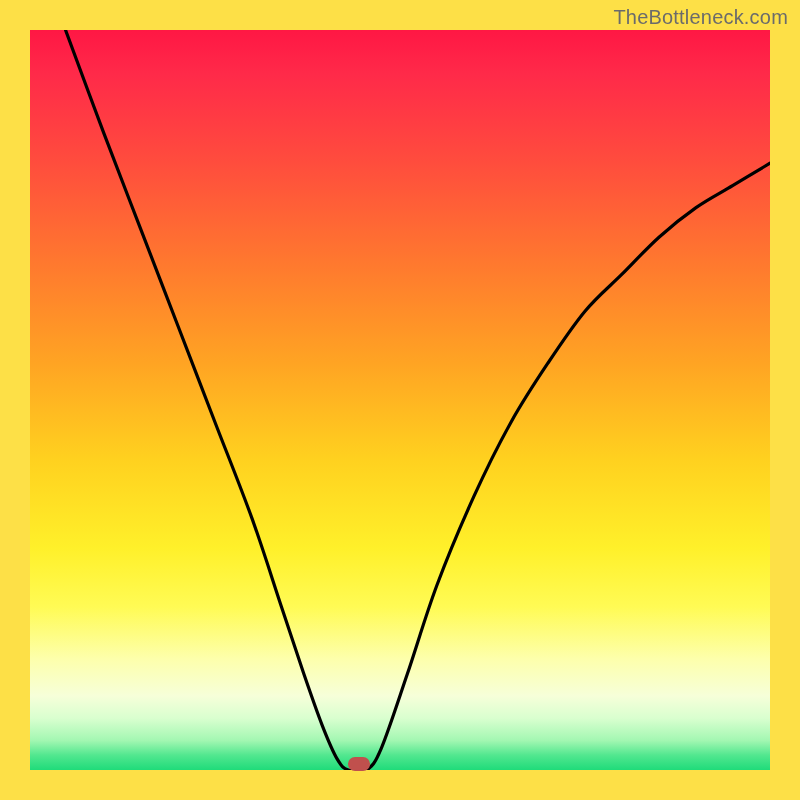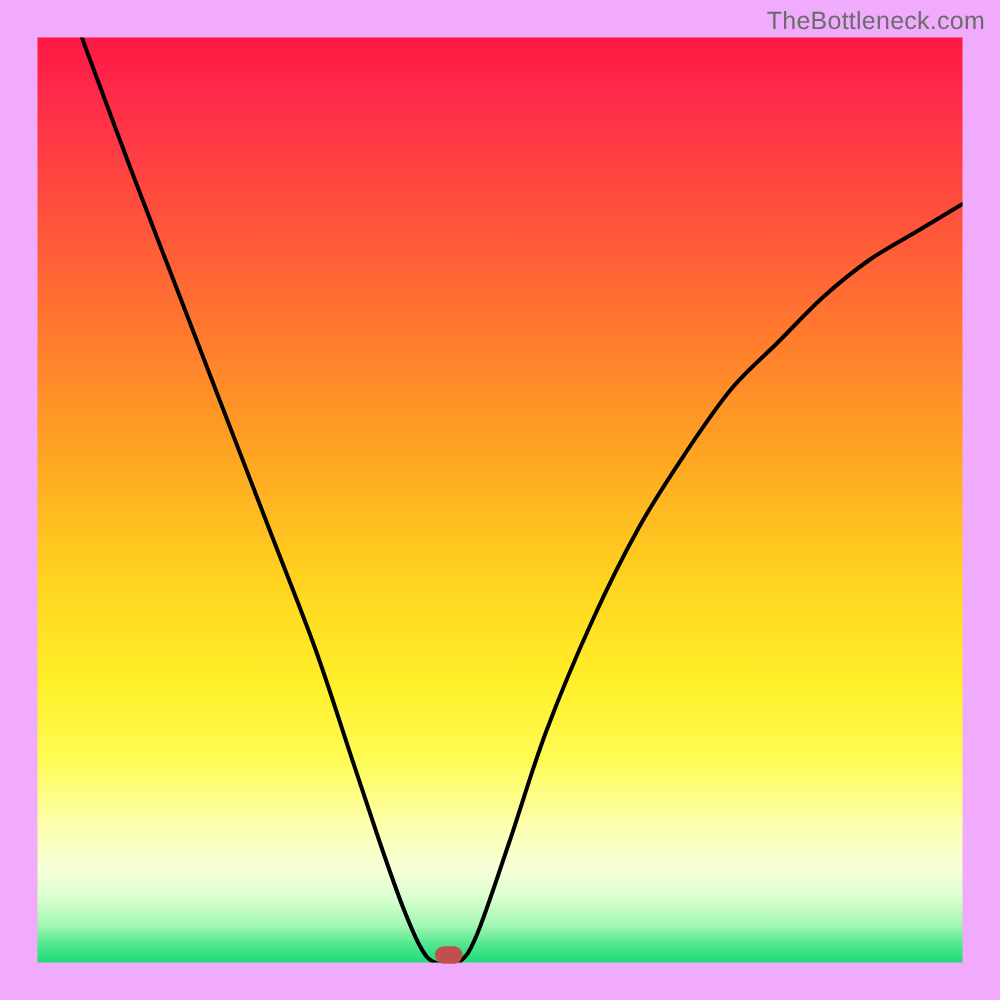--- a/index.html
+++ b/index.html
@@ -8,21 +8,21 @@
     width: 800px;
     height: 800px;
     overflow: hidden;
     background: #000;
     font-family: Arial, Helvetica, sans-serif;
   }
   .frame {
     position: relative;
     width: 800px;
     height: 800px;
-    background: #f0abfc;
+    background: #fde047;
   }
   .plot-area {
     position: absolute;
     left: 30px;
     top: 30px;
     width: 740px;
     height: 740px;
     
     background: linear-gradient(
       to bottom,

